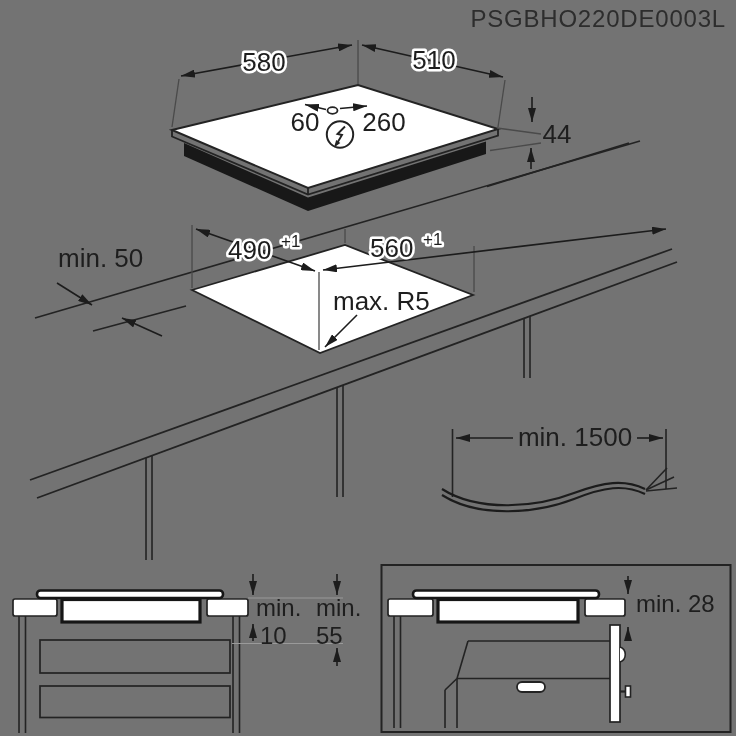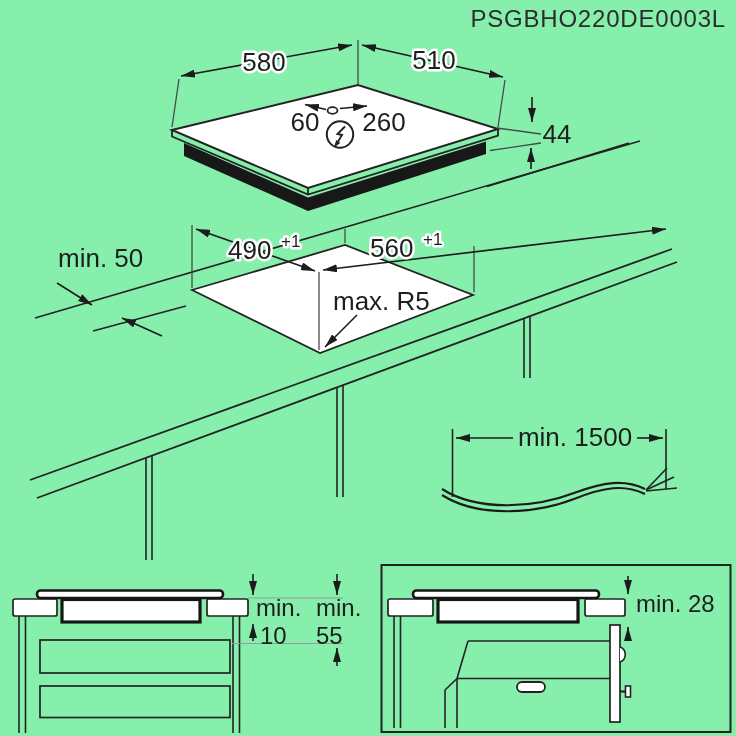--- a/index.html
+++ b/index.html
@@ -1,16 +1,16 @@
 <!DOCTYPE html>
 <html><head>
 <meta charset="utf-8">
 <style>
   html,body{margin:0;padding:0;background:#ffffff;}
-  #stage{position:relative;width:736px;height:736px;background:#86efac;overflow:hidden;}
+  #stage{position:relative;width:736px;height:736px;background:#737373;overflow:hidden;}
   svg{display:block;}
   text{font-family:"Liberation Sans","DejaVu Sans",sans-serif;fill:#1e1e1e;}
   .t-title{font-size:24px;letter-spacing:.8px;fill:#2d2d2d;}
   .t-dim{font-size:26px;}
   .t-sup{font-size:17px;}
   .t-small{font-size:24px;}
   .halo{paint-order:stroke;stroke:#ffffff;stroke-width:5px;stroke-linejoin:round;}
   .ln{stroke:#232323;stroke-width:1.8;fill:none;}
   .ln-thin{stroke:#4a4a4a;stroke-width:1.3;fill:none;}
   .ln-med{stroke:#232323;stroke-width:1.6;fill:none;}

